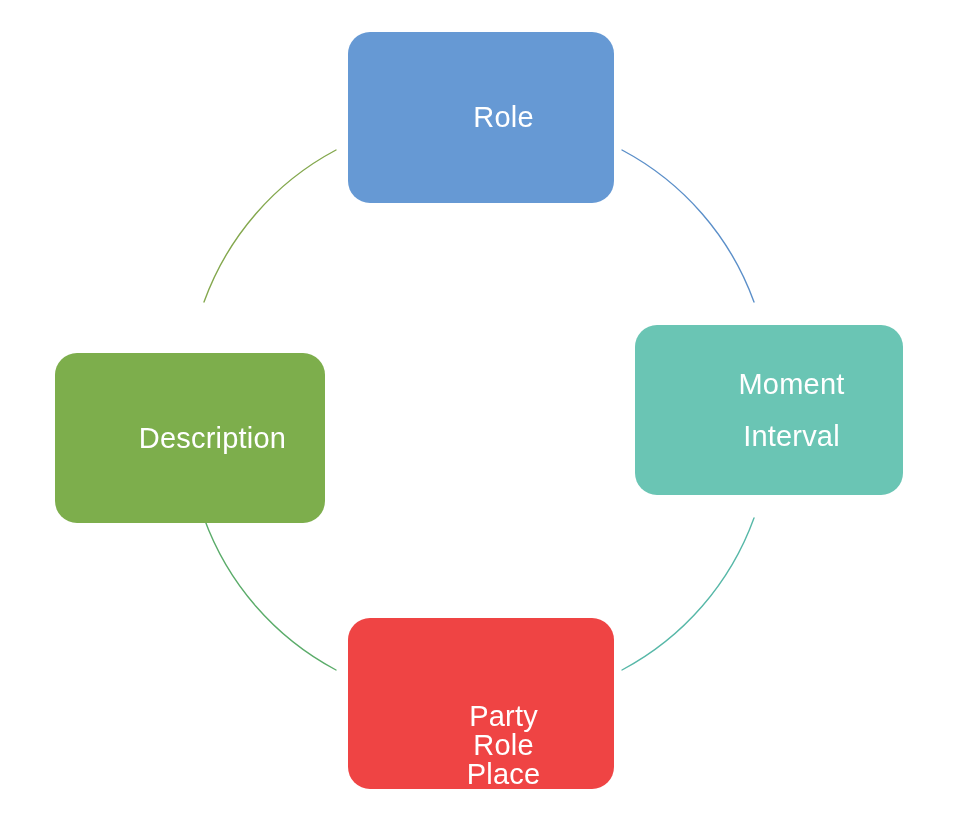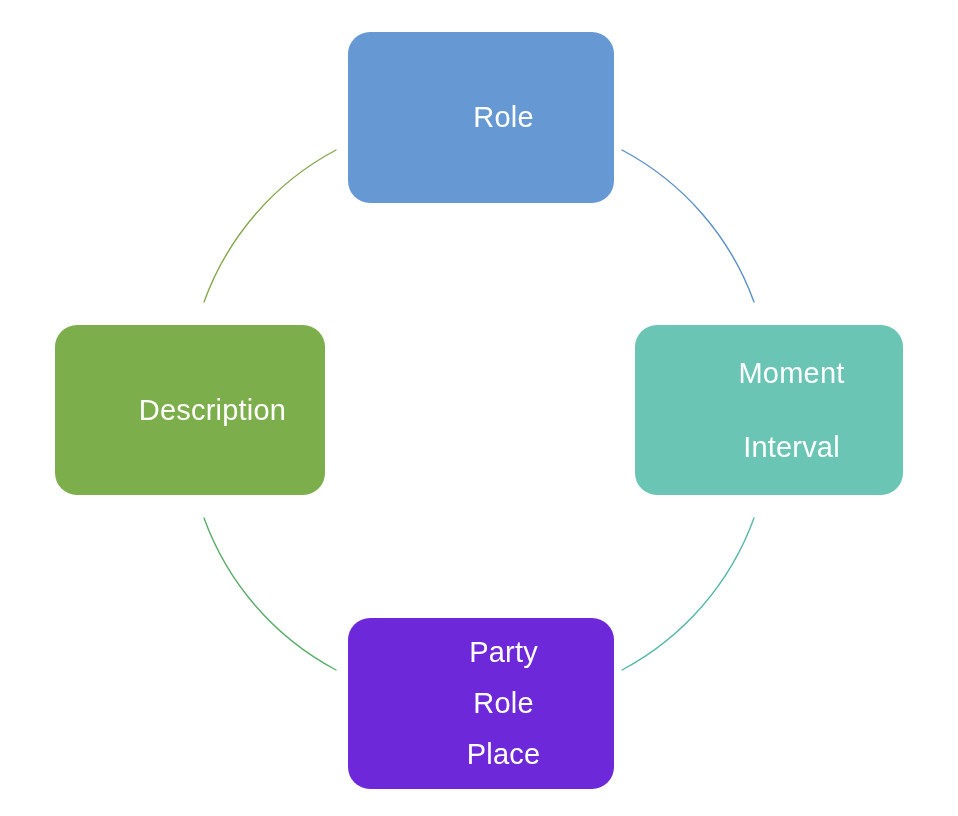--- a/index.html
+++ b/index.html
@@ -41,21 +41,20 @@
     text-align: center;
     user-select: none;
     padding-left: 45px;
   }
   .node-line {
     display: block;
     padding: 0;
     margin: 0;
   }
   .node-line + .node-line {
-    margin-top: 22px;
   }
   
   #node-role {
     left: 348px;
     top: 32px;
     width: 266px;
     height: 171px;
   }
   #node-moment-interval {
     left: 635px;
@@ -91,23 +90,23 @@
 
   <div class="node-box" id="node-role" style="background-color: rgb(102, 153, 212); color: rgb(255, 255, 255);">
     <span class="node-line">Role</span>
   </div>
 
   <div class="node-box" id="node-moment-interval" style="background-color: rgb(106, 197, 180); color: rgb(255, 255, 255); gap: 23px;">
     <span class="node-line">Moment</span>
     <span class="node-line">Interval</span>
   </div>
 
-  <div class="node-box" id="node-party-place-thing" style="background-color: #6d28d9; color: rgb(255, 255, 255);">
+  <div class="node-box" id="node-party-place-thing" style="background-color: #ef4444; color: rgb(255, 255, 255); justify-content: flex-end;">
     <span class="node-line">Party</span>
     <span class="node-line">Role</span>
     <span class="node-line">Place</span>
   </div>
 
-  <div class="node-box" id="node-description" style="background-color: rgb(125, 174, 76); color: rgb(255, 255, 255);">
+  <div class="node-box" id="node-description" style="background-color: rgb(125, 174, 76); color: rgb(255, 255, 255); margin-top: 28px;">
     <span class="node-line">Description</span>
   </div>
 
 </div>
 
 </body></html>

